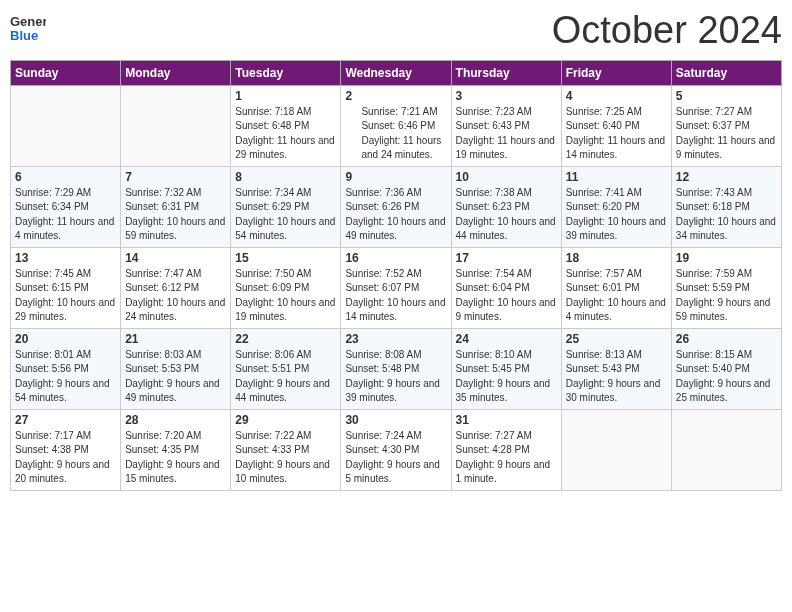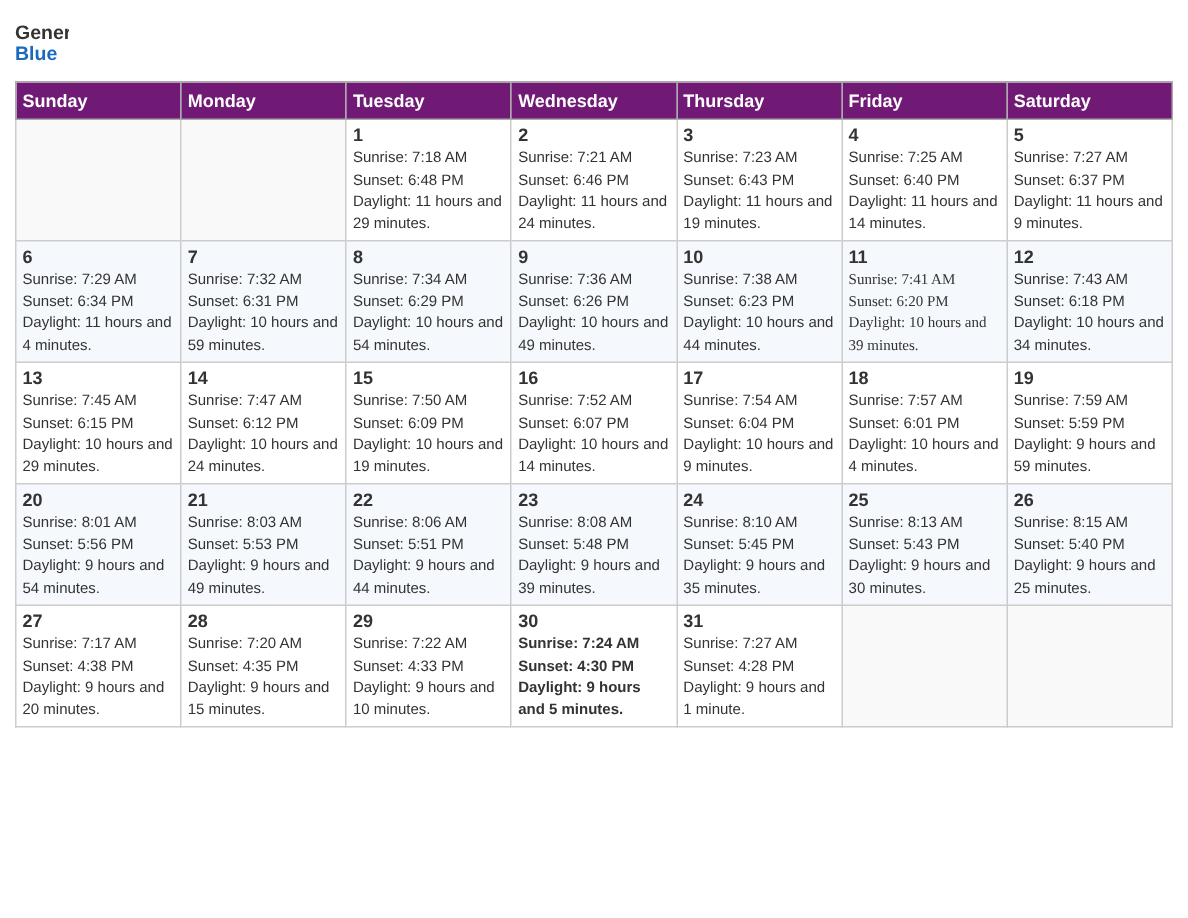--- a/index.html
+++ b/index.html
@@ -58,20 +58,21 @@
 <div class="header">
   <div class="logo">
     <svg width="36" height="36" viewBox="0 0 36 36">
       <rect x="0" y="0" width="36" height="36" fill="none"></rect>
       <text x="0" y="16" font-size="13" font-weight="bold" fill="#333" font-family="Arial">General</text>
       <text x="0" y="30" font-size="13" font-weight="bold" fill="#1a6bbf" font-family="Arial">Blue</text>
       <polygon points="68,4 80,4 80,18" fill="#1a6bbf"></polygon>
     </svg>
   </div>
   <div class="title-block">
+    <div class="title-month">October 2024</div>
   </div>
 </div>
 
 <table class="calendar">
   <thead>
     <tr>
       <th>Sunday</th>
       <th>Monday</th>
       <th>Tuesday</th>
       <th>Wednesday</th>
@@ -85,21 +86,21 @@
         <td class="empty"></td>
         <td class="empty"></td>
         <td>
           <div class="day-num">1</div>
           <div class="day-info" style="white-space: pre-line;">Sunrise: 7:18 AM
 Sunset: 6:48 PM
 Daylight: 11 hours and 29 minutes.</div>
         </td>
         <td>
           <div class="day-num">2</div>
-          <div class="day-info" style="white-space: pre-line;">Sunrise: 7:21 AM
+          <div class="day-info" style="white-space: pre-line; margin-left: 16px;">Sunrise: 7:21 AM
 Sunset: 6:46 PM
 Daylight: 11 hours and 24 minutes.</div>
         </td>
         <td>
           <div class="day-num">3</div>
           <div class="day-info" style="white-space: pre-line;">Sunrise: 7:23 AM
 Sunset: 6:43 PM
 Daylight: 11 hours and 19 minutes.</div>
         </td>
         <td>
@@ -141,21 +142,21 @@
 Daylight: 10 hours and 49 minutes.</div>
         </td>
         <td>
           <div class="day-num">10</div>
           <div class="day-info" style="white-space: pre-line;">Sunrise: 7:38 AM
 Sunset: 6:23 PM
 Daylight: 10 hours and 44 minutes.</div>
         </td>
         <td>
           <div class="day-num">11</div>
-          <div class="day-info" style="white-space: pre-line; font-family: Liberation Serif, serif;">Sunrise: 7:41 AM
+          <div class="day-info" style="white-space: pre-line;">Sunrise: 7:41 AM
 Sunset: 6:20 PM
 Daylight: 10 hours and 39 minutes.</div>
         </td>
         <td>
           <div class="day-num">12</div>
           <div class="day-info" style="white-space: pre-line;">Sunrise: 7:43 AM
 Sunset: 6:18 PM
 Daylight: 10 hours and 34 minutes.</div>
         </td>
       </tr>
@@ -261,21 +262,21 @@
 Daylight: 9 hours and 15 minutes.</div>
         </td>
         <td>
           <div class="day-num">29</div>
           <div class="day-info" style="white-space: pre-line;">Sunrise: 7:22 AM
 Sunset: 4:33 PM
 Daylight: 9 hours and 10 minutes.</div>
         </td>
         <td>
           <div class="day-num">30</div>
-          <div class="day-info" style="white-space: pre-line; font-weight: bold;">Sunrise: 7:24 AM
+          <div class="day-info" style="white-space: pre-line;">Sunrise: 7:24 AM
 Sunset: 4:30 PM
 Daylight: 9 hours and 5 minutes.</div>
         </td>
         <td>
           <div class="day-num">31</div>
           <div class="day-info" style="white-space: pre-line;">Sunrise: 7:27 AM
 Sunset: 4:28 PM
 Daylight: 9 hours and 1 minute.</div>
         </td>
         <td class="empty"></td>

